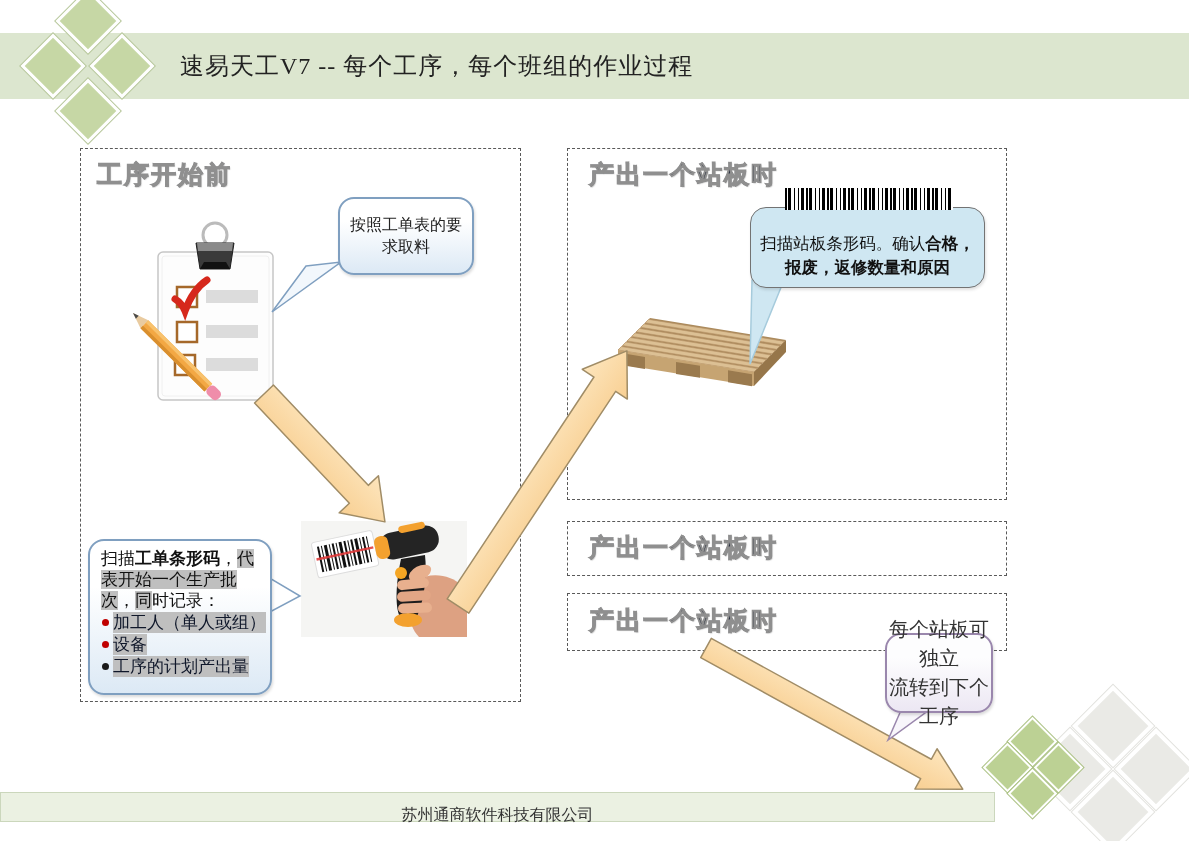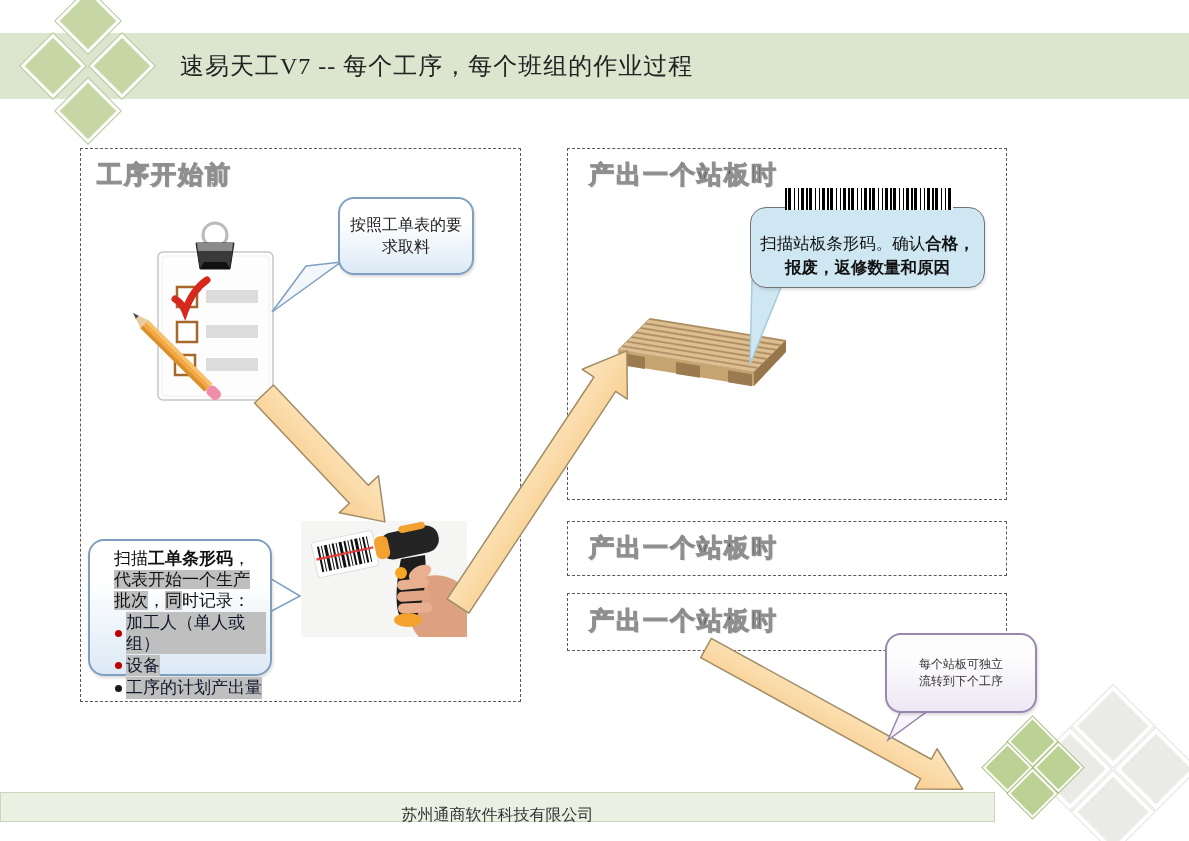--- a/index.html
+++ b/index.html
@@ -25,23 +25,23 @@
   
   .bubble{position:absolute;box-sizing:border-box;border-radius:16px;z-index:30;}
   .bubble.blue-line{border:2px solid #7f9fc0;background:linear-gradient(180deg,#ffffff 30%,#dce9f5 100%);
          box-shadow:1px 2px 3px rgba(0,0,0,.15);}
   .bubble.blue-fill{border:1px solid #737373;background:#cfe7f2;box-shadow:1px 2px 3px rgba(0,0,0,.12);}
   .bubble.purple{border:2px solid #9a87ad;background:linear-gradient(180deg,#fdfdfe 30%,#ece7f3 100%);
          box-shadow:1px 2px 3px rgba(0,0,0,.15);}
   .b-center{display:flex;flex-direction:column;align-items:center;justify-content:center;text-align:center;}
   .b1{left:302px;top:197px;width:136px;height:78px;font-size:16px;color:#222;line-height:1.35;margin-left:36px;}
   .b3{left:750px;top:207px;width:235px;height:81px;font-size:16.5px;color:#111;line-height:1.45;padding-top:16px;}
-  .b4{left:885px;top:633px;width:152px;height:80px;font-size:12px;color:#333;line-height:1.45;}
-  .b2{left:88px;top:539px;width:184px;height:137px;font-size:17px;color:#111;line-height:1.24;
-      padding:7px 4px 4px 24px;}
+  .b4{left:885px;top:633px;width:108px;height:80px;font-size:20px;color:#333;line-height:1.45;}
+  .b2{left:88px;top:539px;width:184px;height:156px;font-size:17px;color:#111;line-height:1.24;
+      padding:7px 4px 4px 11px;}
   .hl{background:#bfbfbf;}
   .bold{font-weight:bold;}
   .bullet-row{display:flex;align-items:center;margin-top:1px;}
   .dot{width:7px;height:7px;border-radius:50%;margin:0 4px 0 1px;flex:0 0 auto;}
   .dot-red{background:#c00000;}
   .dot-black{background:#1a1a1a;}
   .red-hl{color:#0f172a;background:#bfbfbf;}
   
   .photo{position:absolute;z-index:10;}
   .barcode-big{position:absolute;left:785px;top:188px;width:168px;height:22px;z-index:40;

